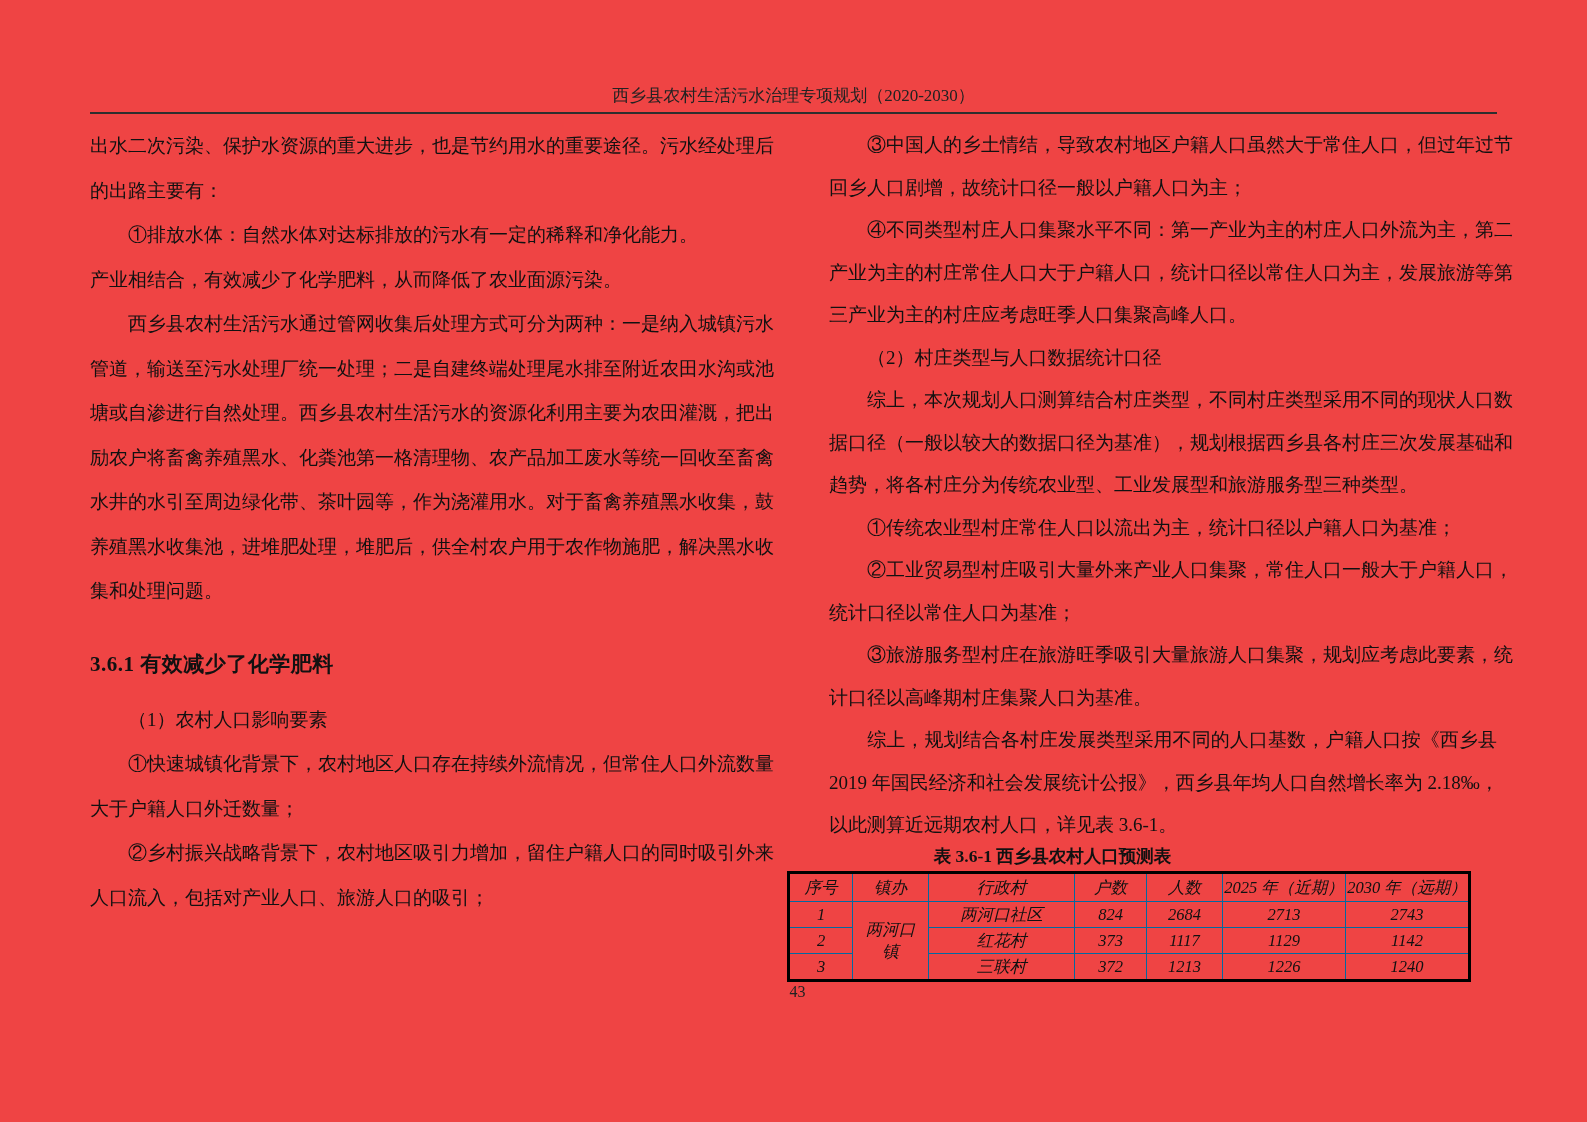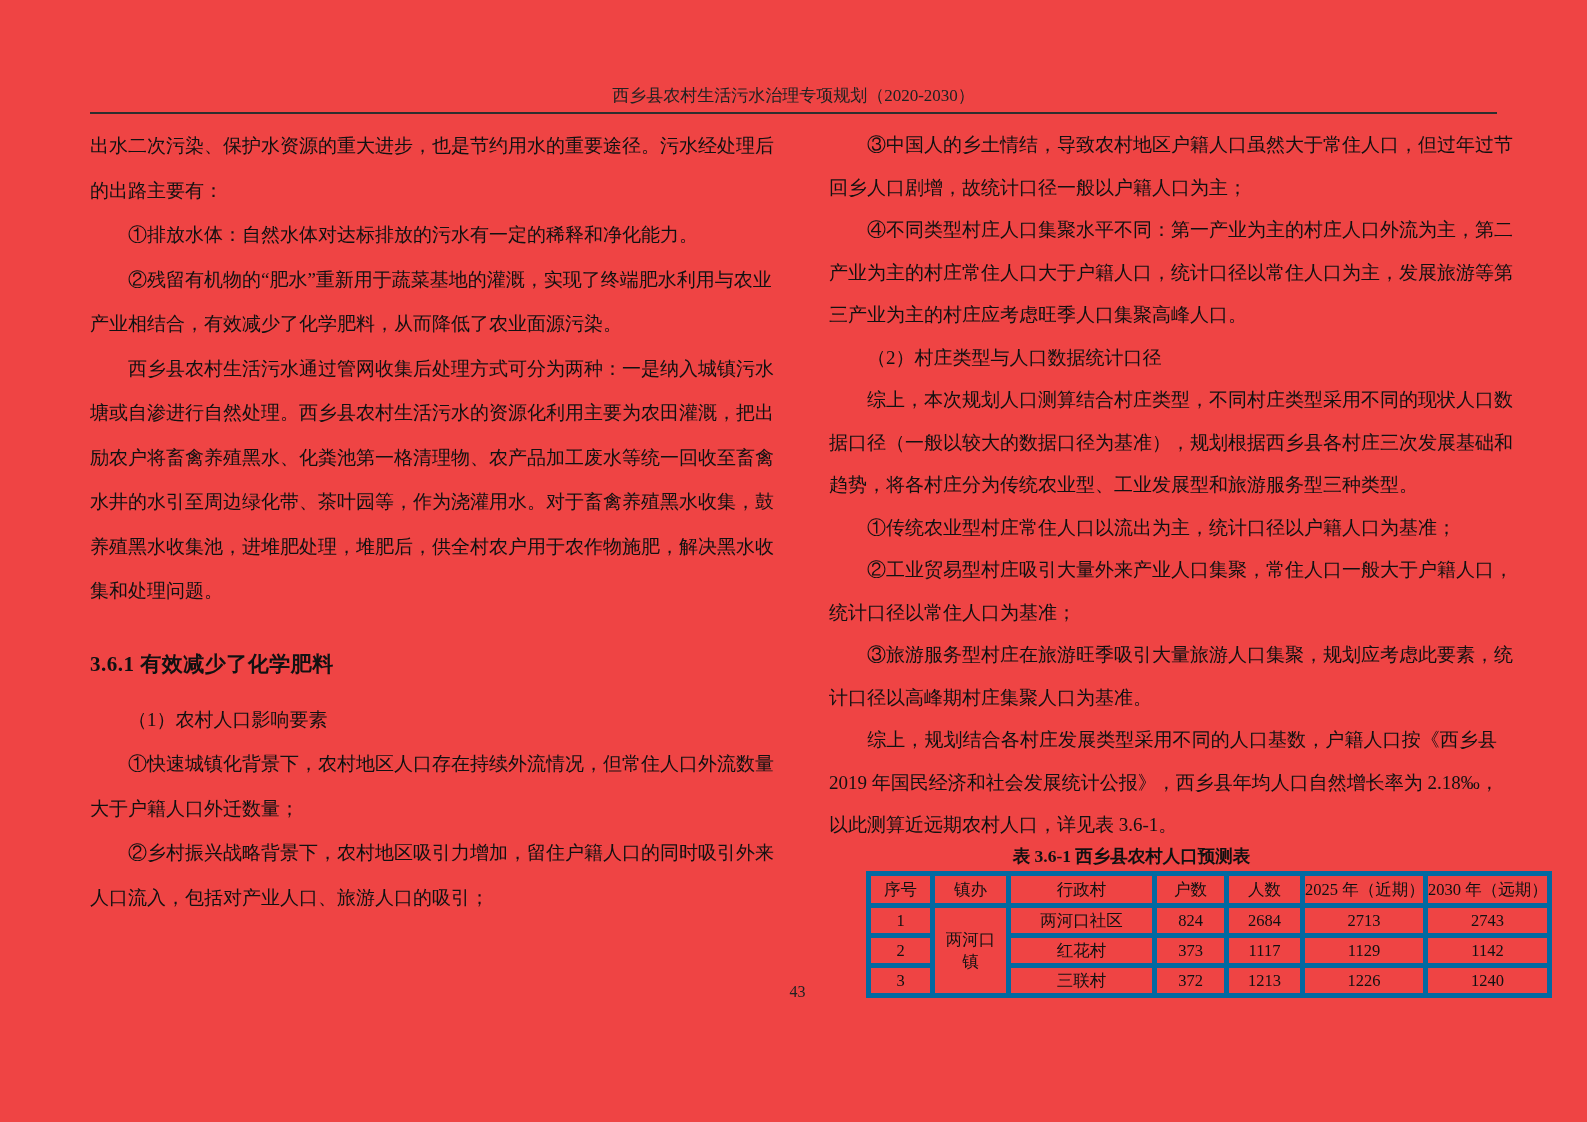--- a/index.html
+++ b/index.html
@@ -37,34 +37,34 @@
   .line.end{text-align-last:left;}
   .h1{
     font-size:23px;font-weight:bold;line-height:26px;
     margin:-6px 0 0 0;letter-spacing:1px;
   }
   .h2{
     font-size:21px;font-weight:bold;line-height:24px;
     margin:38px 0 22px 0;letter-spacing:0.5px;
   }
   
-  .table-wrap{position:absolute;left:866px;top:845px;width:681px;}
+  .table-wrap{position:absolute;left:787px;top:845px;width:681px;}
   .table-caption{
     font-weight:bold;font-size:17.5px;line-height:22px;
     text-align:center;margin:0 150px 4px 0;white-space:nowrap;
   }
   table.pop{
     border-collapse:collapse;table-layout:fixed;width:681px;
     border:3px solid #000;
   }
   table.pop td{
-    border:5px solid #0369a1;
+    border:1px solid #0369a1;
     text-align:center;vertical-align:middle;
     font-size:16.5px;line-height:20px;height:25px;
-    padding:0;white-space:nowrap;overflow:visible;
+    padding:0;white-space:nowrap;overflow:visible;font-style:italic;
   }
   table.pop tr.head td{height:27px;font-size:16.5px;}
   table.pop td.town div{line-height:22px;}
   
   .page-number{
     position:absolute;top:983px;left:4px;width:100%;
     text-align:center;font-size:16px;color:#222;
   }
 </style>
 </head>
@@ -72,23 +72,23 @@
 
 <div class="page">
 
   <div class="doc-header">西乡县农村生活污水治理专项规划（2020-2030）</div>
   <div class="header-rule"></div>
 
   <div class="col col-left" id="col-left">
       <div class="line">出水二次污染、保护水资源的重大进步，也是节约用水的重要途径。污水经处理后</div>
       <div class="line end">的出路主要有：</div>
       <div class="line end">　　①排放水体：自然水体对达标排放的污水有一定的稀释和净化能力。</div>
-      <div class="line">　　②残留有机物的“肥水”重新用于蔬菜基地的灌溉，实现了终端肥水利用与农业</div>
       <div class="line end">产业相结合，有效减少了化学肥料，从而降低了农业面源污染。</div>
       <div class="line">　　西乡县农村生活污水通过管网收集后处理方式可分为两种：一是纳入城镇污水</div>
+      <div class="line">管道，输送至污水处理厂统一处理；二是自建终端处理尾水排至附近农田水沟或池</div>
       <div class="line">塘或自渗进行自然处理。西乡县农村生活污水的资源化利用主要为农田灌溉，把出</div>
       <div class="line">励农户将畜禽养殖黑水、化粪池第一格清理物、农产品加工废水等统一回收至畜禽</div>
       <div class="line">水井的水引至周边绿化带、茶叶园等，作为浇灌用水。对于畜禽养殖黑水收集，鼓</div>
       <div class="line">养殖黑水收集池，进堆肥处理，堆肥后，供全村农户用于农作物施肥，解决黑水收</div>
       <div class="line end">集和处理问题。</div>
       <div class="h2">3.6.1 有效减少了化学肥料</div>
       <div class="line end">　　（1）农村人口影响要素</div>
       <div class="line">　　①快速城镇化背景下，农村地区人口存在持续外流情况，但常住人口外流数量</div>
       <div class="line end">大于户籍人口外迁数量；</div>
       <div class="line">　　②乡村振兴战略背景下，农村地区吸引力增加，留住户籍人口的同时吸引外来</div>

